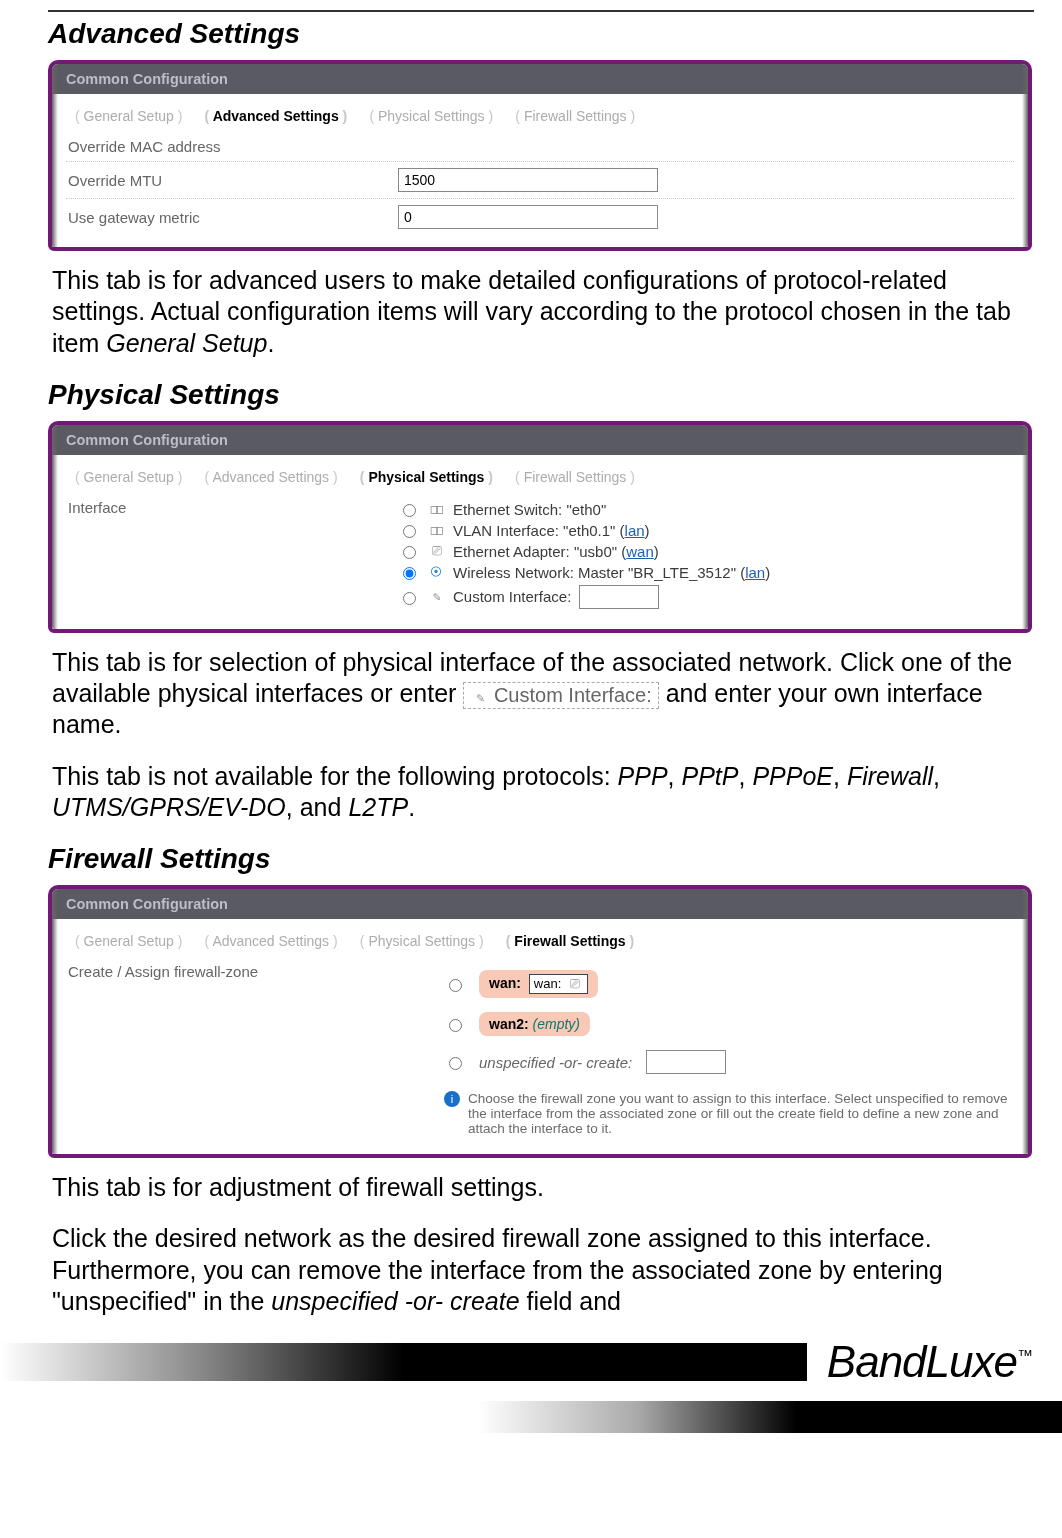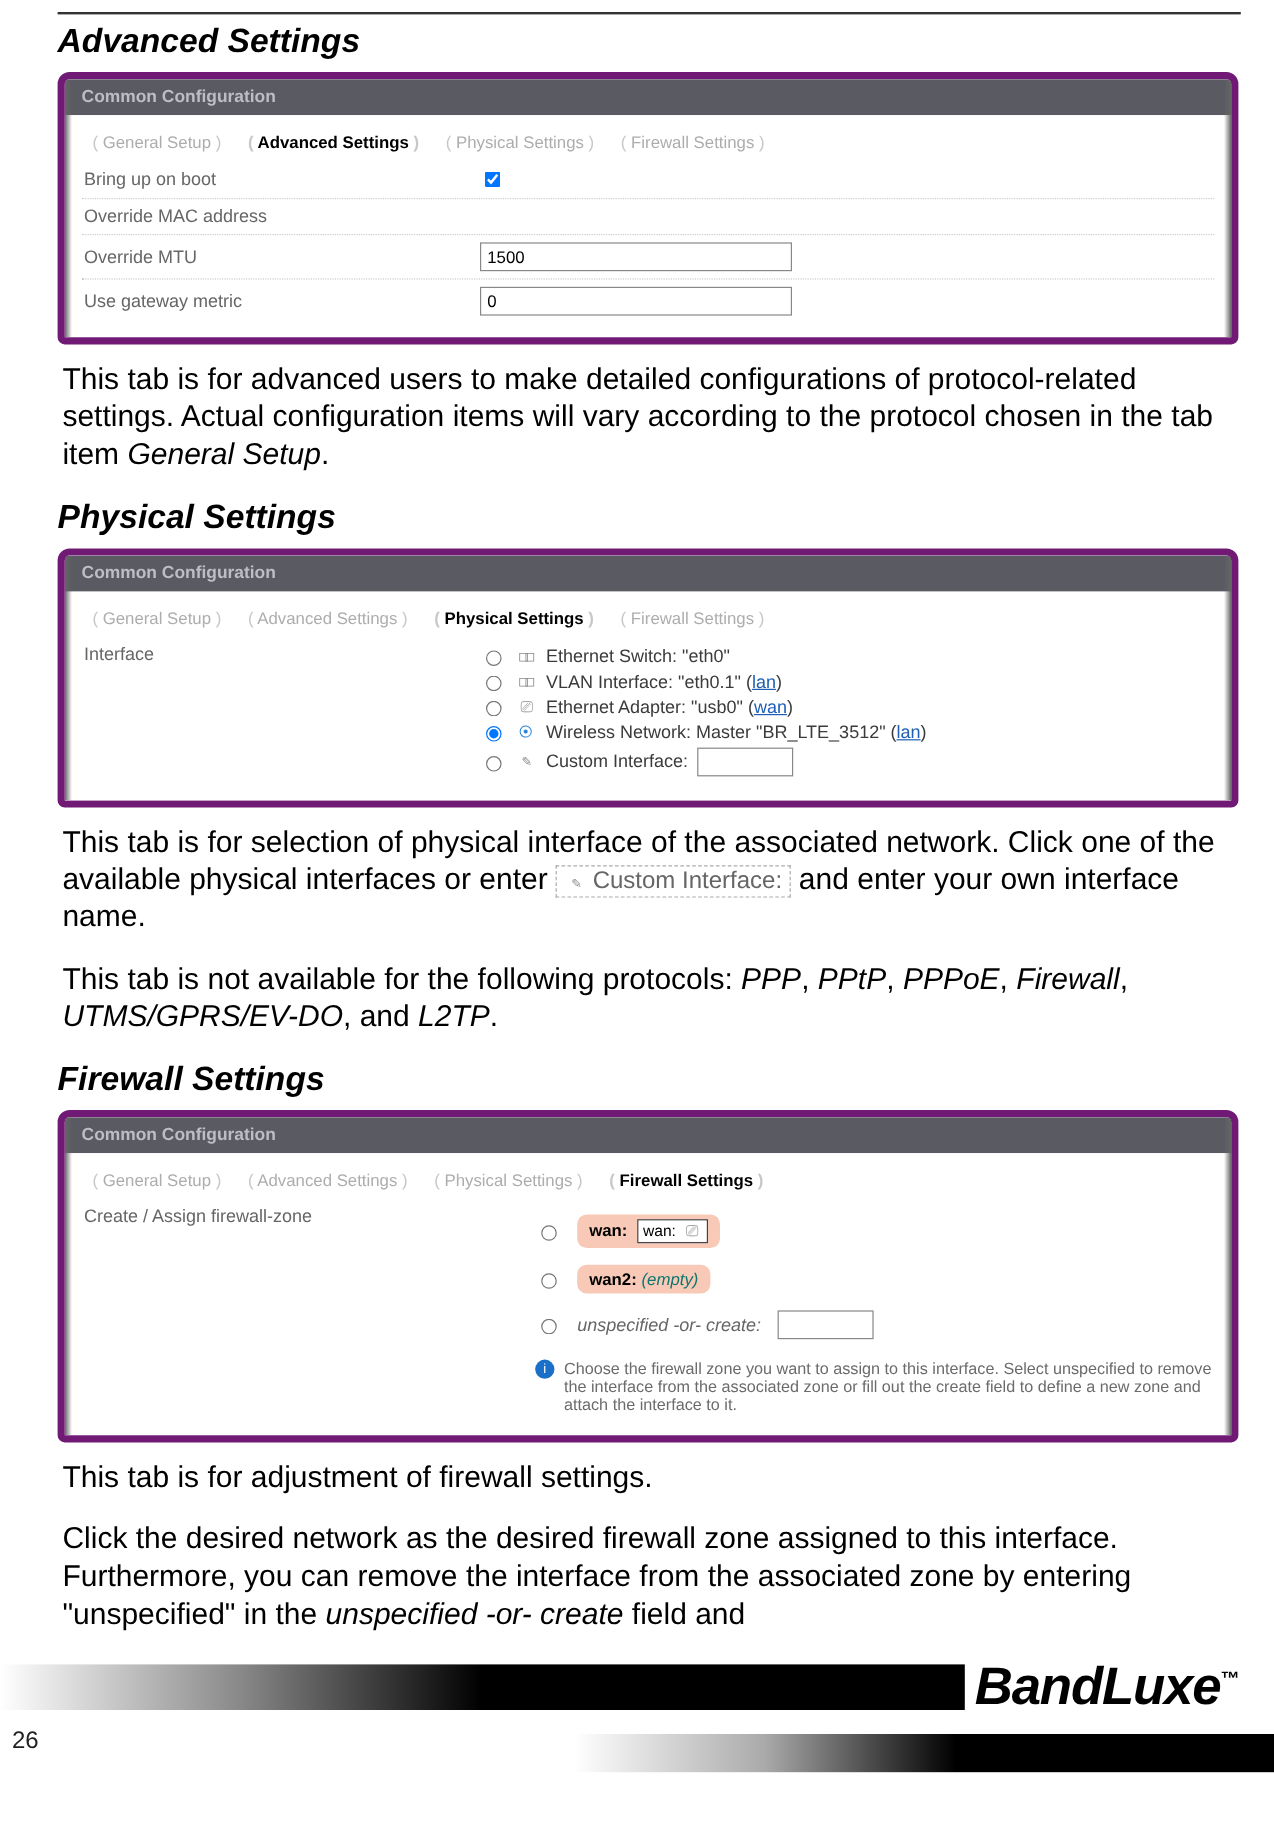--- a/index.html
+++ b/index.html
@@ -19,21 +19,21 @@
     background: #333;
     margin-bottom: 6px;
   }
   h2.section {
     font-size: 28px;
     font-style: italic;
     font-weight: bold;
     margin: 2px 0 10px 0;
   }
   .panel {
-    border: 6px solid #701a75;
+    border: 4px solid #701a75;
     border-radius: 10px 10px 6px 6px;
     overflow: hidden;
     margin: 6px 2px 14px 0;
     position: relative;
     font-size: 15px;
   }
   .panel::before, .panel::after {
     content: "";
     position: absolute;
     top: 0; bottom: 0;
@@ -188,23 +188,23 @@
   }
   .gradient-bar {
     flex: 1;
     height: 38px;
     background: linear-gradient(to right, #fff 0%, #888 25%, #000 50%);
   }
   .brandname {
     font-family: "Arial Black", Arial, sans-serif;
     font-size: 44px;
     font-style: italic;
-    font-weight: 700;
+    font-weight: 400;
     letter-spacing: -1px;
-    padding: 0 30px 0 8px;
+    padding: 0 30px 0 20px;
     position: relative;
   }
   .brandname sup { font-size: 16px; font-style: normal; vertical-align: super; }
   .under-footer {
     height: 32px;
     background: linear-gradient(to right, #fff 0%, #fff 45%, #aaa 60%, #000 75%);
   }
 </style>
 </head>
 <body>
@@ -216,24 +216,20 @@
   <div class="panel">
     <div class="panel-header">Common Configuration</div>
     <div class="panel-body">
       <div class="tabrow">
         <span class="tab">General Setup</span>
         <span class="tab active">Advanced Settings</span>
         <span class="tab">Physical Settings</span>
         <span class="tab">Firewall Settings</span>
       </div>
       <div class="row">
-        <div class="row-label">Bring up on boot</div>
-        <div class="row-control"><input type="checkbox" checked="" style=""></div>
-      </div>
-      <div class="row">
         <div class="row-label">Override MAC address</div>
       </div>
       <div class="row">
         <div class="row-label">Override MTU</div>
         <div class="row-control"><input type="text" class="field" value="1500" style=""></div>
       </div>
       <div class="row">
         <div class="row-label">Use gateway metric</div>
         <div class="row-control"><input type="text" class="field" value="0" style=""></div>
       </div>

